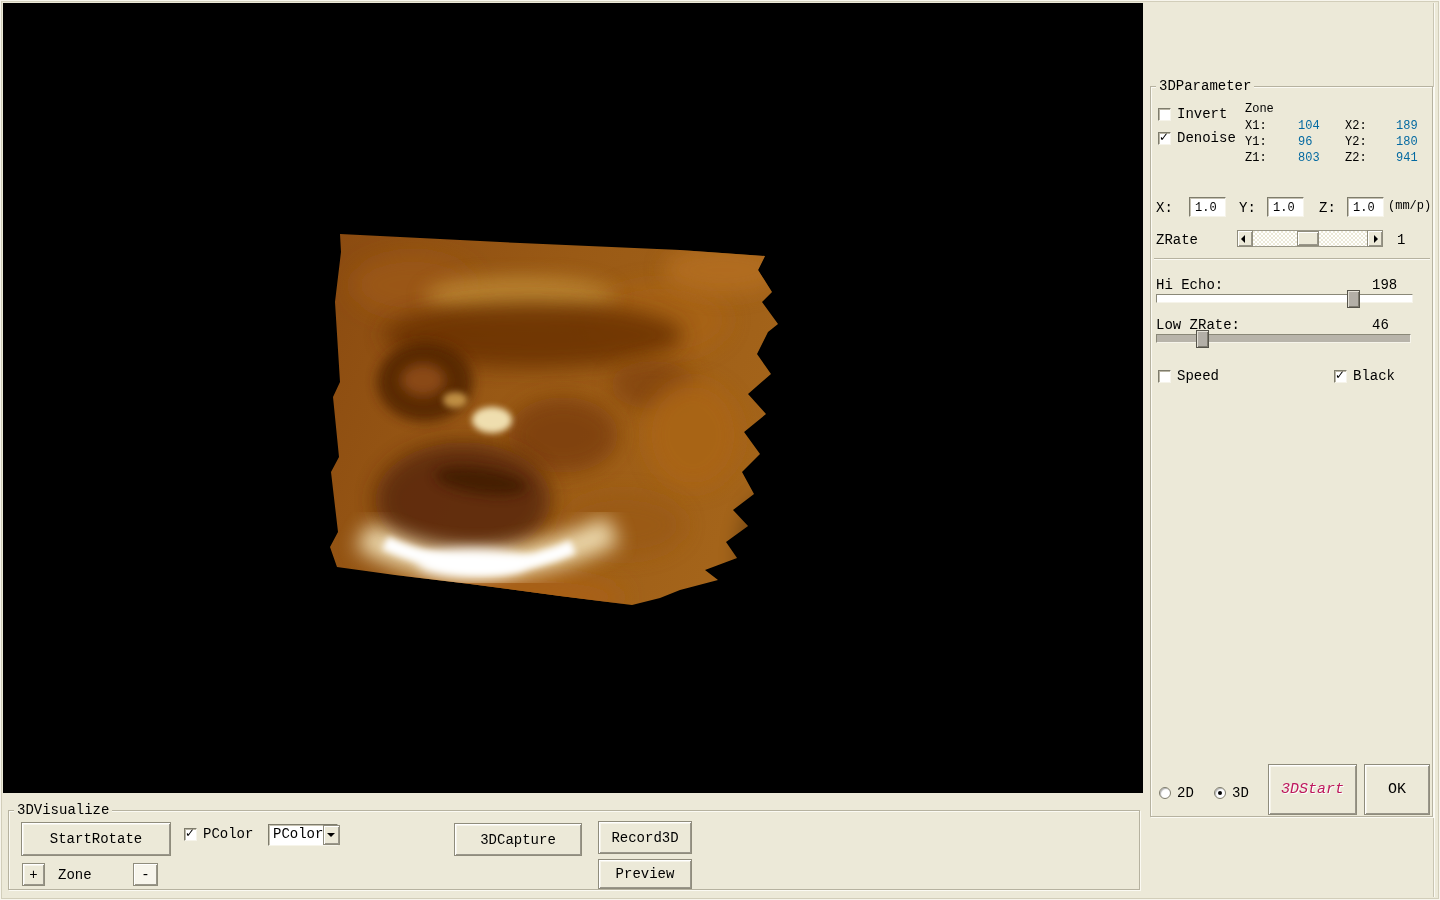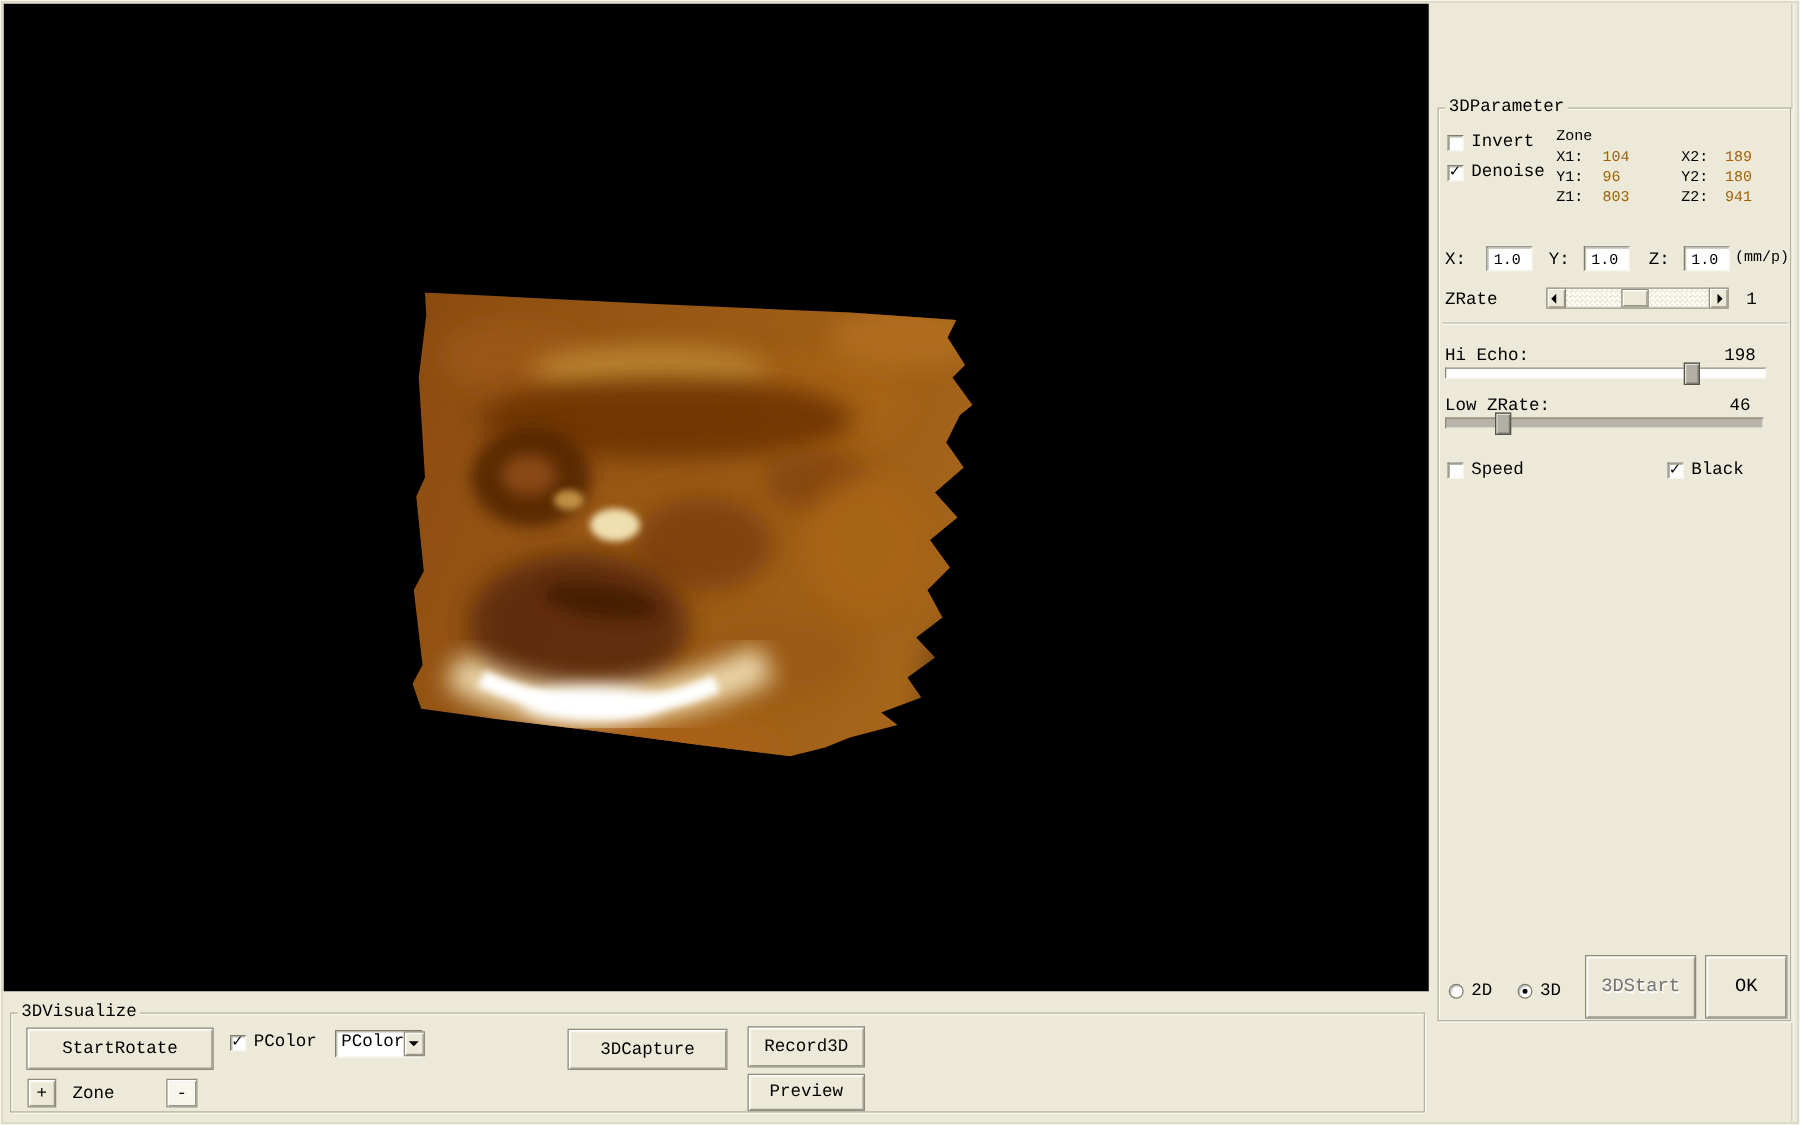--- a/index.html
+++ b/index.html
@@ -31,34 +31,34 @@
   .legend {
     position:absolute; top:-9px; left:5px;
     background:#ece9d8; padding:0 3px; font-size:14px; line-height:16px;
   }
   #param-group { left:1150px; top:86px; width:283px; height:731px; }
   #vis-group   { left:8px;   top:810px; width:1132px; height:80px; }
 
   .abs { position:absolute; }
   .lbl { font-size:14px; line-height:16px; white-space:nowrap; }
   .small { font-size:12px; line-height:15px; }
-  .blue { color:#a16207; }
+  .blue { color:#0369a1;margin-left:16px; }
 
   
   .btn {
     position:absolute;
     background:#ece9d8;
     border:1px solid #8f8c7c;
     box-shadow: inset 1px 1px 0 #ffffff, inset -1px -1px 0 #99968a, inset 2px 2px 0 #f6f4ea;
     display:flex; align-items:center; justify-content:center;
     font-family:inherit; font-size:14px; color:#000; cursor:default;
     white-space:nowrap;
   }
   .btn.big { font-size:15px; }
-  .btn.disabled { color:#737373; text-shadow:1px 1px 0 #fff; }
+  .btn.disabled { color:#be185d; text-shadow:1px 1px 0 #fff;font-style:italic; }
 
   
   .check-row { position:absolute; display:flex; align-items:flex-start; }
   .checkbox {
     position:relative; width:13px; height:13px; background:#fff; flex:none;
     border:1px solid; border-color:#7e7c6c #f6f4ea #f6f4ea #7e7c6c;
     box-shadow: inset 1px 1px 0 #b9b5a5;
   }
   .checkbox.on::after {
     content:"✓"; font-family:"DejaVu Sans",sans-serif;
@@ -134,21 +134,21 @@
   .combo-btn {
     width:17px; flex:none; position:relative; background:#ece9d8;
     border:1px solid #8f8c7c;
     box-shadow: inset 1px 1px 0 #ffffff, inset -1px -1px 0 #99968a;
   }
   .combo-btn .tri {
     position:absolute; left:3px; top:7px; width:0; height:0;
     border:4px solid transparent; border-top-color:#000; border-bottom-width:0;
   }
 
-  .val-right { position:absolute; text-align:center; }
+  .val-right { position:absolute; text-align:left; }
 </style>
 </head>
 <body>
 
 <div class="viewport">
   <svg width="470" height="395" viewBox="0 0 470 395" style="position:absolute;left:320px;top:222px;">
     <defs>
       <linearGradient id="base" x1="0" y1="0" x2="1" y2="0.35">
         <stop offset="0" stop-color="#8a4a10"></stop>
         <stop offset="0.5" stop-color="#9a5a15"></stop>

